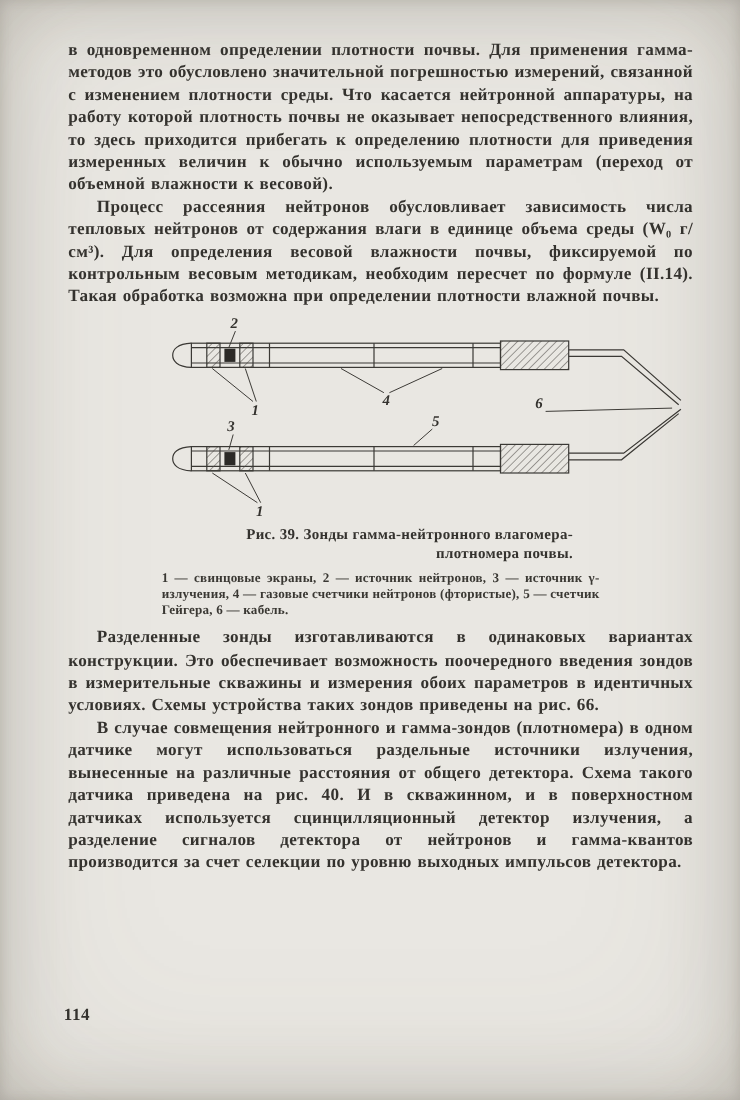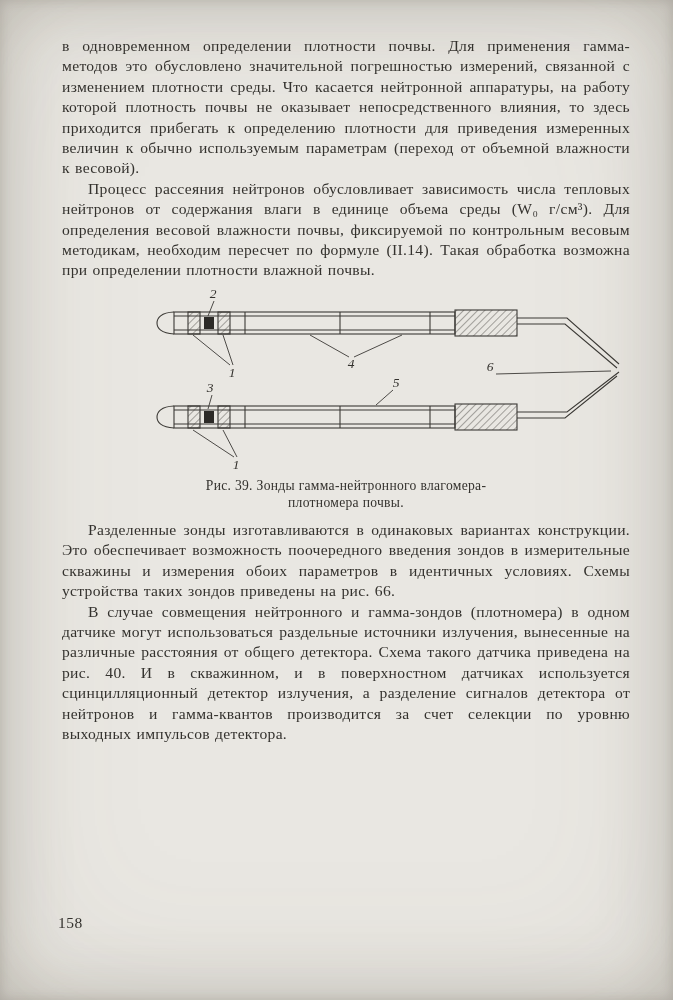--- a/index.html
+++ b/index.html
@@ -8,40 +8,41 @@
     position: relative;
     width: 673px;
     height: 1000px;
     background: #e9e7e2;
     color: #34322e;
     font-family: "Liberation Serif", "DejaVu Serif", serif;
     overflow: hidden;
     box-shadow: inset 0 0 70px rgba(95,90,76,.30),
                 inset 0 0 12px rgba(95,90,76,.22),
                 inset 0 0 160px rgba(120,110,90,.10);
+    font-weight: bold;
   }
   .content {
     position: absolute;
     left: 62px;
     top: 36px;
     width: 568px;
   }
   .para {
     font-size: 15.6px;
     line-height: 20.4px;
     text-align: justify;
     text-indent: 26px;
     letter-spacing: .3px;
     word-spacing: 1px;
   }
   .para.no-indent { text-indent: 0; }
   .fig { margin: 6px 0 8px; }
   .fig svg { display: block; }
   .fig-caption {
-    text-align: center;
+    text-align: right;
     font-size: 13.6px;
     line-height: 17.5px;
     letter-spacing: .3px;
     max-width: 350px;
     margin: 4px auto 6px;
   }
   .fig-legend {
     font-size: 11.9px;
     line-height: 14.8px;
     text-align: justify;
@@ -132,21 +133,22 @@
           <text class="diagram-label" x="289" y="81">4</text>
           <text class="diagram-label" x="148" y="105">3</text>
           <text class="diagram-label" x="334" y="100">5</text>
           <text class="diagram-label" x="428" y="84">6</text>
           <text class="diagram-label" x="174" y="182">1</text>
         </g>
       </svg>
 
       <figcaption>
         <div class="fig-caption">Рис. 39. Зонды гамма-нейтронного влагомера-плотномера почвы.</div>
+        <div class="fig-legend">1 — свинцовые экраны, 2 — источник нейтронов, 3 — источник γ-излучения, 4 — газовые счетчики нейтронов (фтористые), 5 — счетчик Гейгера, 6 — кабель.</div>
       </figcaption>
     </figure>
 
     <p class="para">Разделенные зонды изготавливаются в одинаковых вариантах конструкции. Это обеспечивает возможность поочередного введения зондов в измерительные скважины и измерения обоих параметров в идентичных условиях. Схемы устройства таких зондов приведены на рис. 66.</p>
     <p class="para">В случае совмещения нейтронного и гамма-зондов (плотномера) в одном датчике могут использоваться раздельные источники излучения, вынесенные на различные расстояния от общего детектора. Схема такого датчика приведена на рис. 40. И в скважинном, и в поверхностном датчиках используется сцинцилляционный детектор излучения, а разделение сигналов детектора от нейтронов и гамма-квантов производится за счет селекции по уровню выходных импульсов детектора.</p>
   </div>
 
-  <div class="page-number">158</div>
+  <div class="page-number">114</div>
 </div>
 
 </body></html>

